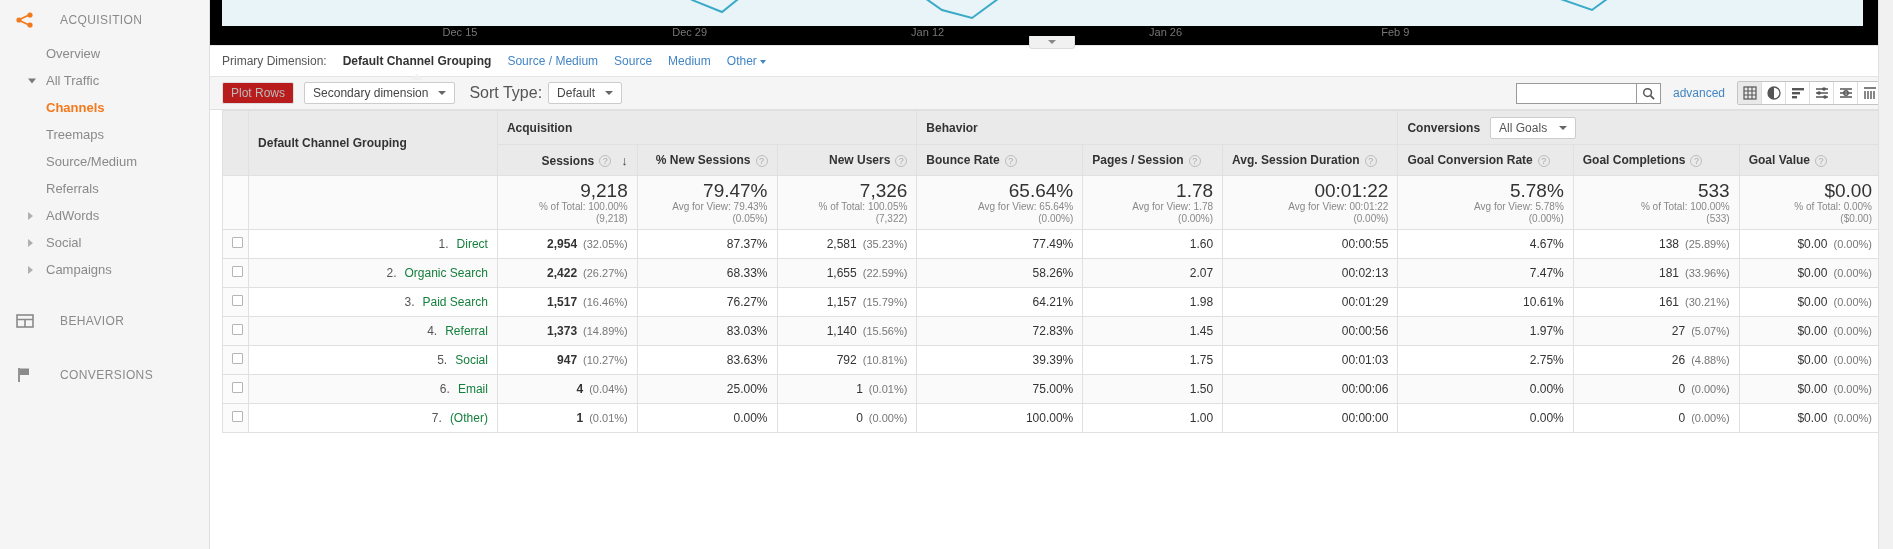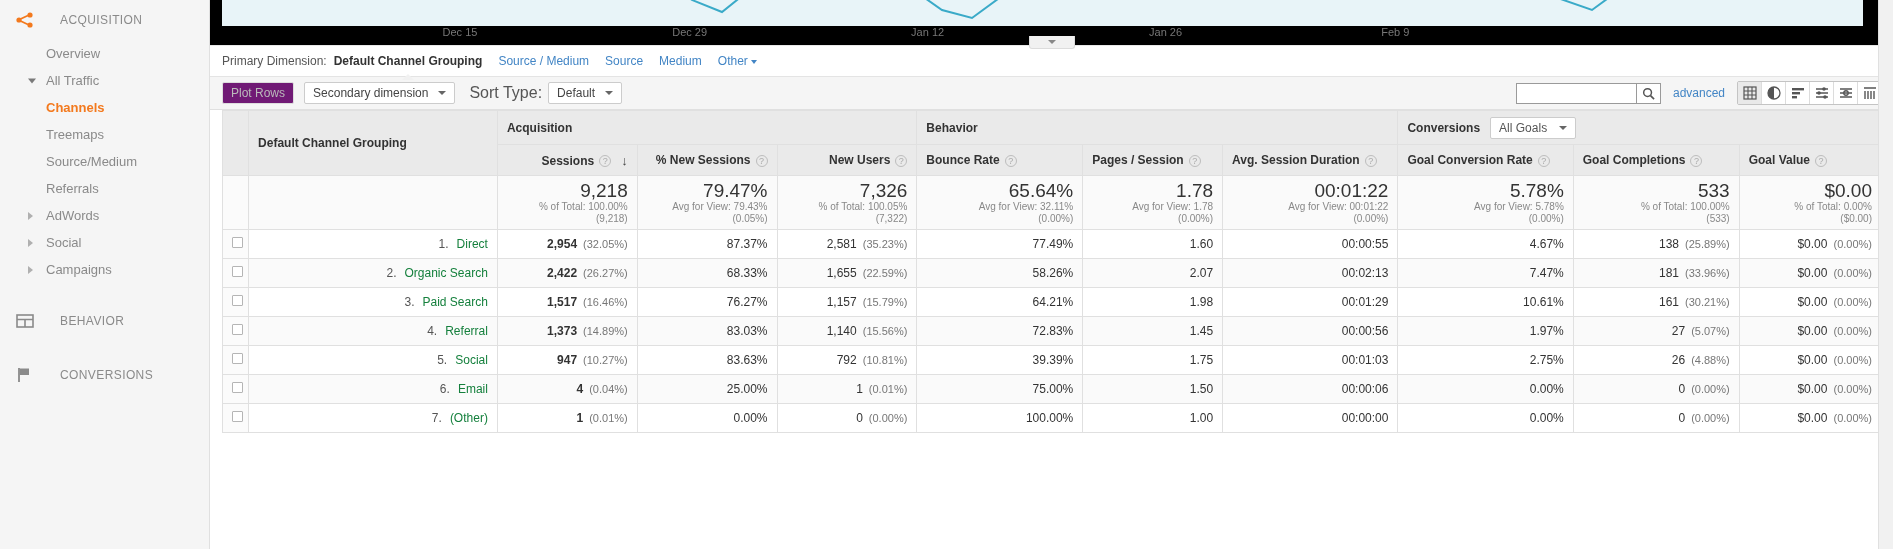--- a/index.html
+++ b/index.html
@@ -76,21 +76,21 @@
   }
   .chart-collapse i {
     border-top:4px solid #888; border-left:4px solid transparent;
     border-right:4px solid transparent; display:block;
   }
 
   
   .pdim-row { display:flex; align-items:center; height:30px;
               padding:0 0 0 12px; font-size:12px; flex:0 0 30px;
               background:#fff; }
-  .pdim-label { color:#555; margin-right:7px; }
+  .pdim-label { color:#555; margin-right:16px; }
   .pdim-current { color:#333; font-weight:bold; margin-right:16px;
                   position:relative; }
   .pdim-current::after {
     content:""; position:absolute; bottom:-12px; left:50%;
     transform:translateX(-50%);
     border-bottom:6px solid #f1f1f1;
     border-left:6px solid transparent; border-right:6px solid transparent;
   }
   .pdim-link { color:#4285c5; margin-right:16px; cursor:pointer; }
   .pdim-link .caret {
@@ -103,21 +103,21 @@
   .toolbar {
     display:flex; align-items:center; height:34px; flex:0 0 34px;
     background:#f5f5f5; border-top:1px solid #e4e4e4;
     border-bottom:1px solid #e0e0e0; padding:0 10px 0 12px;
   }
   .btn {
     height:22px; border:1px solid #ccc; background:#fff; border-radius:2px;
     font-size:12px; color:#444; display:inline-flex; align-items:center;
     padding:0 8px; cursor:pointer; font-family:"Liberation Sans", sans-serif;
   }
-  .btn.disabled { color:#bbb; background:#701a75; border-color:#ddd; cursor:default; }
+  .btn.disabled { color:#bbb; background:#b91c1c; border-color:#ddd; cursor:default; }
   .btn .caret {
     margin-left:10px; border-top:4px solid #666;
     border-left:4px solid transparent; border-right:4px solid transparent;
   }
   .tb-label { font-size:16px; color:#555; margin:0 6px 0 14px; }
   .spacer { flex:1; }
   .search-wrap { display:flex; align-items:center; }
   .search-input {
     width:120px; height:21px; border:1px solid #9a9a9a; border-right:none;
     background:#fff; padding:0 5px; font-size:12px;
@@ -459,21 +459,21 @@
             <div class="sum-sub">Avg for View: 79.43%</div>
             <div class="sum-sub">(0.05%)</div>
           </td>
           <td>
             <div class="sum-big">7,326</div>
             <div class="sum-sub">% of Total: 100.05%</div>
             <div class="sum-sub">(7,322)</div>
           </td>
           <td>
             <div class="sum-big">65.64%</div>
-            <div class="sum-sub">Avg for View: 32.11%</div>
+            <div class="sum-sub">Avg for View: 65.64%</div>
             <div class="sum-sub">(0.00%)</div>
           </td>
           <td>
             <div class="sum-big">1.78</div>
             <div class="sum-sub">Avg for View: 1.78</div>
             <div class="sum-sub">(0.00%)</div>
           </td>
           <td>
             <div class="sum-big">00:01:22</div>
             <div class="sum-sub">Avg for View: 00:01:22</div>

